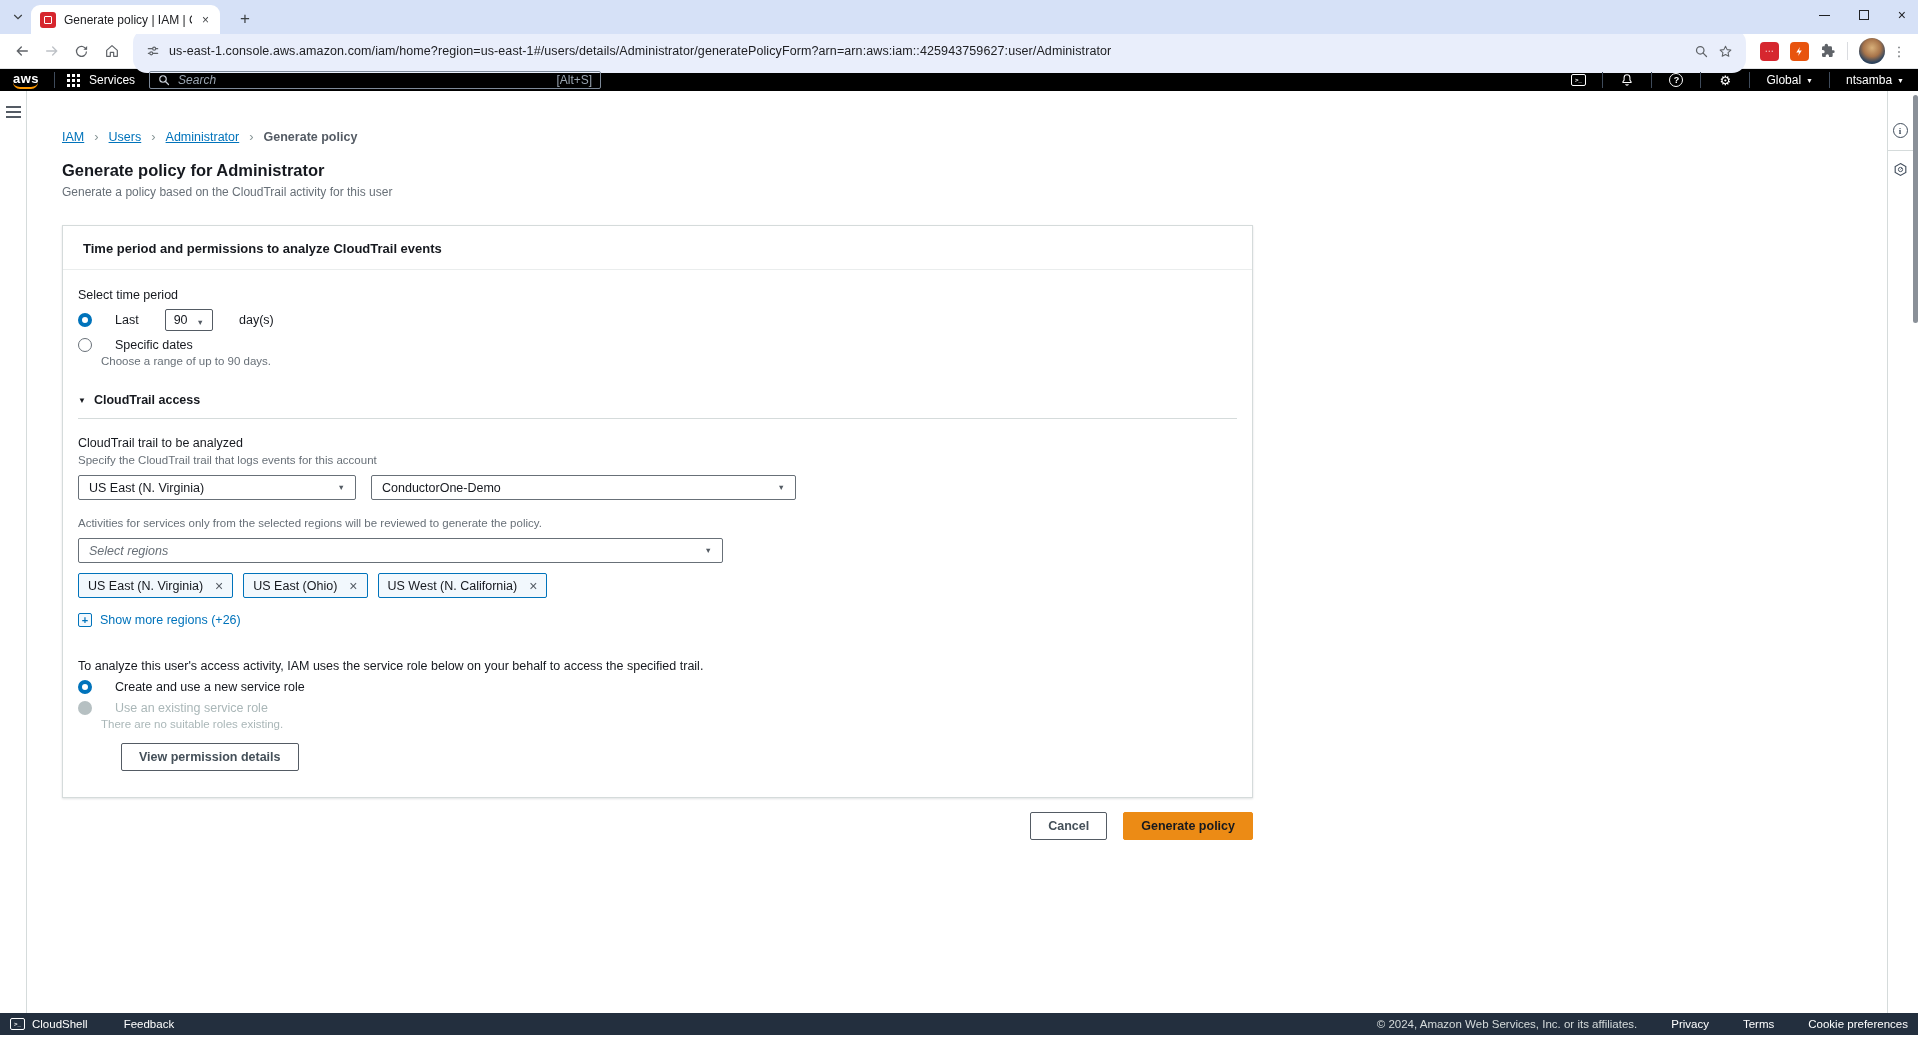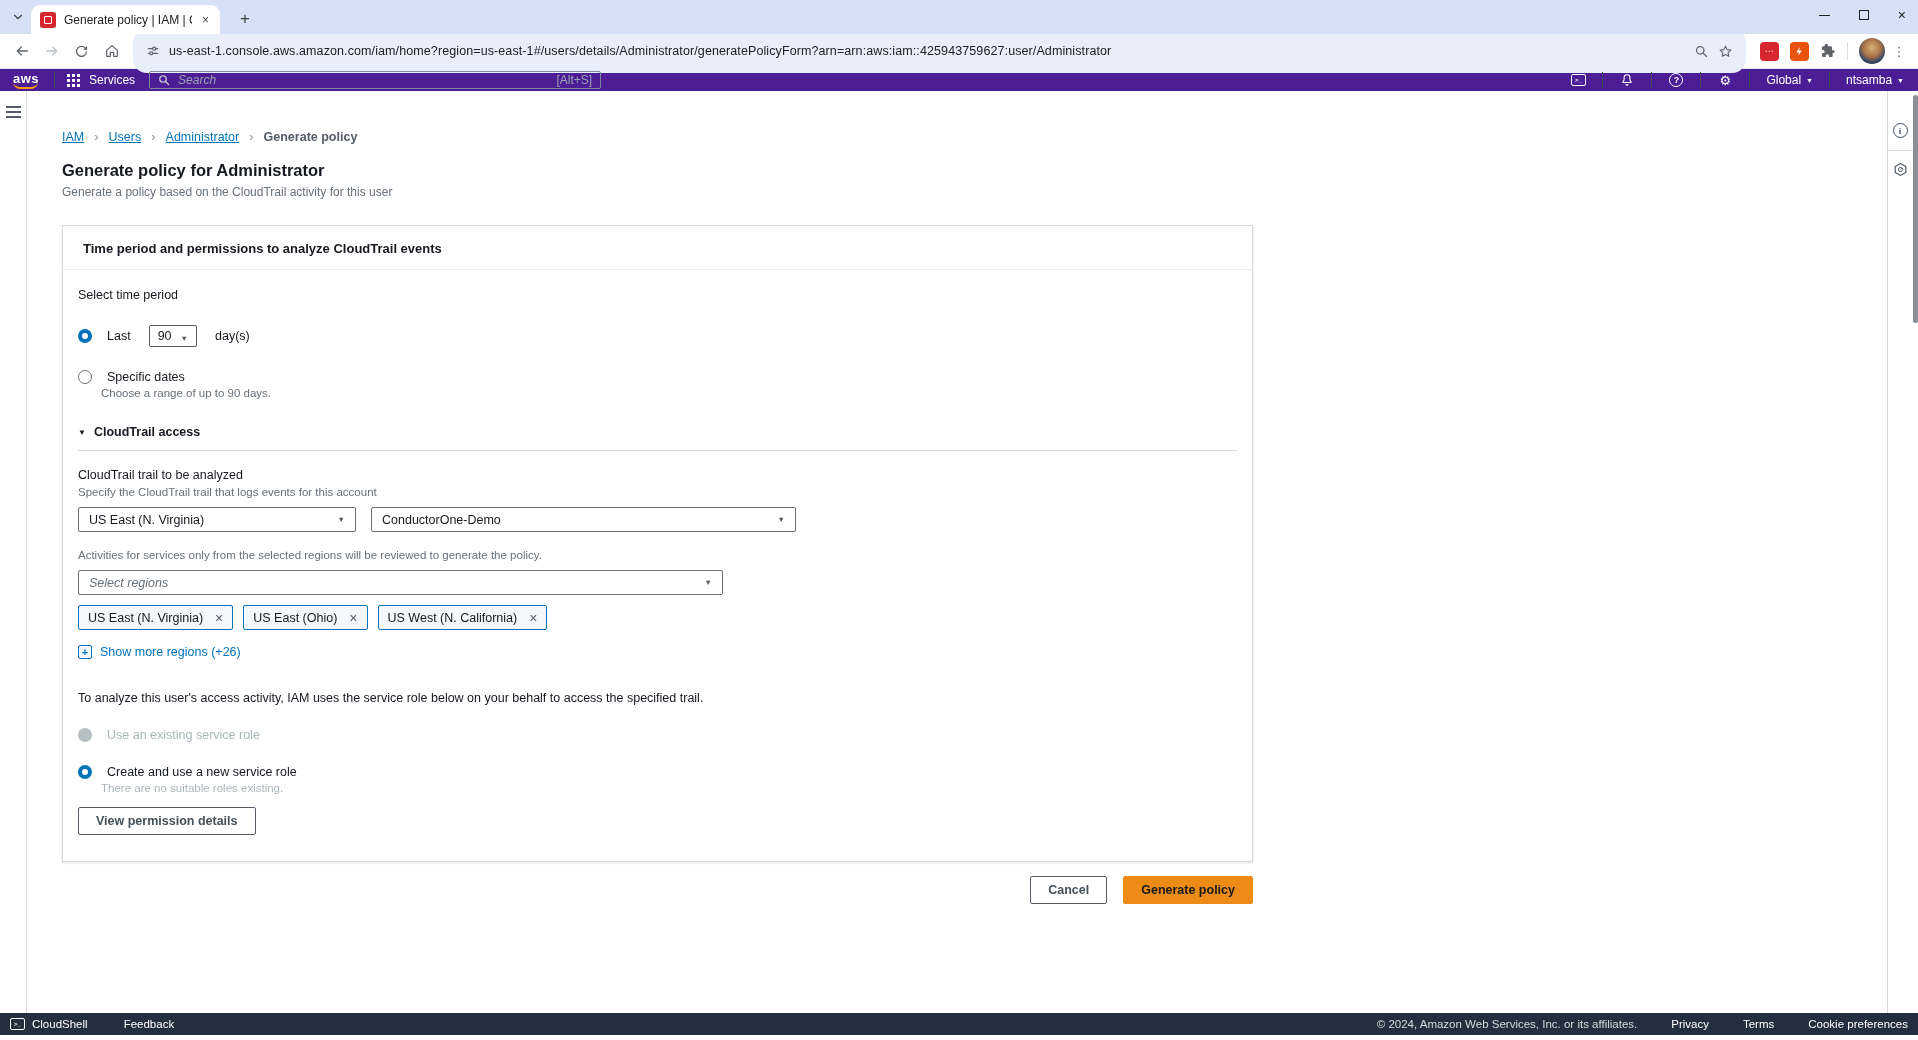--- a/index.html
+++ b/index.html
@@ -31,21 +31,21 @@
   .ext-icon { width:19px; height:19px; border-radius:4px; flex:none; display:flex; align-items:center; justify-content:center; }
   .ext-red { background:#d6272f; color:#fff; font-size:9px; letter-spacing:0.5px; margin-left:6px; }
   .ext-orange { background:#e8540e; margin-left:8px; }
   .puzzle { color:#5f6368; margin-left:8px; display:flex; }
   .divider-v { width:1px; height:18px; background:#dadce0; margin:0 8px; }
   .avatar { width:26px; height:26px; border-radius:50%; flex:none;
             background: radial-gradient(circle at 50% 38%, #d8b07a 0%, #a8744a 42%, #30455e 70%, #1f3247 100%); }
   .kebab { color:#5f6368; font-size:13px; width:22px; text-align:center; }
 
   
-  .aws-nav { height:22px; background:#4c1d95; display:flex; align-items:center; padding:0 10px; color:#fff; font-size:12px; }
+  .aws-nav { height:22px; background:#000000; display:flex; align-items:center; padding:0 10px; color:#fff; font-size:12px; }
   .aws-logo { font-weight:bold; font-size:13px; letter-spacing:0.5px; position:relative; padding:0 3px 3px 3px; }
   .aws-logo::after { content:""; position:absolute; left:3px; right:4px; bottom:0px; height:5px;
                      border-bottom:2px solid #ff9900; border-radius:0 0 9px 9px; }
   .nav-div { width:1px; height:16px; background:#3f4b5b; margin:0 12px; flex:none; }
   .services { display:flex; align-items:center; gap:9px; }
   .grid-icon { width:13px; height:13px; position:relative; }
   .grid-icon i { position:absolute; left:0; top:0; width:3px; height:3px; background:#fff;
                  box-shadow:5px 0 0 #fff,10px 0 0 #fff,0 5px 0 #fff,5px 5px 0 #fff,10px 5px 0 #fff,0 10px 0 #fff,5px 10px 0 #fff,10px 10px 0 #fff; }
   .nav-search { width:452px; height:18px; border:1px solid #7d8998; border-radius:2px; display:flex; align-items:center;
                 gap:8px; padding:0 8px; margin-left:14px; }
@@ -77,21 +77,21 @@
   .crumb-link { color:#0073bb; text-decoration:underline; cursor:pointer; }
   .crumb-sep { color:#879596; font-size:13px; }
   .crumb-current { color:#545b64; font-weight:bold; }
   .page-title { margin-top:17px; font-size:16.5px; font-weight:bold; }
   .page-sub { margin-top:5px; font-size:12px; color:#687078; }
 
   .card { margin-top:26px; width:1191px; background:#fff; border:1px solid #d5dbdb; box-shadow:0 1px 2px rgba(0,28,36,0.12); }
   .card-h { padding:15px 20px 13px; font-size:13px; font-weight:bold; border-bottom:1px solid #eaeded; }
   .card-b { padding:18px 15px 26px; font-size:12.5px; }
 
-  .radio-row { display:flex; align-items:center; gap:15px; margin-top:23px; }
+  .radio-row { display:flex; align-items:center; gap:23px; margin-top:7px; }
   .radio { flex:none; width:14px; height:14px; border-radius:50%; background:#fff; }
   .radio.on  { border:4.5px solid #0073bb; }
   .radio.off { border:1px solid #687078; }
   .radio.dis { background:#b6c0c2; }
   .mini-select { display:inline-flex; align-items:flex-end; gap:9px; border:1px solid #545b64; border-radius:2px;
                  padding:3px 8px; margin:0 3px; background:#fff; }
   .caret { font-size:7.5px; color:#545b64; }
   .hint { margin:3px 0 0 23px; font-size:11.5px; color:#687078; }
 
   .section-h { margin-top:26px; display:flex; align-items:center; gap:8px; font-weight:bold;
@@ -115,21 +115,21 @@
   .show-more { display:flex; align-items:center; gap:8px; margin-top:15px; color:#0073bb; cursor:pointer; }
   .plus-box { width:14px; height:14px; border:1px solid #0073bb; border-radius:2px; background:#f2f8fd;
               display:flex; align-items:center; justify-content:center; font-size:11px; font-weight:bold; }
 
   .role-intro { margin-top:32px; }
   .dis-label { color:#aab7b8; }
   .hint.dis { color:#aab7b8; }
 
   .btn { display:inline-block; border-radius:2px; font-size:12.5px; font-weight:bold; padding:6px 17px; cursor:pointer; }
   .btn-sec { border:1px solid #545b64; color:#455059; background:#fff; }
-  .view-perm { margin-top:13px; }
+  .view-perm { margin-top:13px;margin-left:43px; }
   .actions { width:1191px; display:flex; justify-content:flex-end; gap:16px; margin-top:14px; }
   .btn-primary { background:#ec8b15; border:1px solid #ec8b15; color:#16191f; }
 
   
   .footer { height:22px; background:#232f3e; display:flex; align-items:center; padding:0 10px; font-size:11.5px; color:#fff; }
   .f-cloudshell { display:flex; align-items:center; gap:7px; }
   .f-feedback { margin-left:28px; }
   .f-right { margin-left:auto; display:flex; align-items:center; gap:26px; }
   .copyright { color:#d5dbdb; }
   .f-link { color:#fff; cursor:pointer;padding-left:8px; }
@@ -365,27 +365,27 @@
           </div>
           <div class="show-more">
             <span class="plus-box">+</span>
             <span>Show more regions (+26)</span>
           </div>
         </div>
 
         <div class="role-intro">To analyze this user's access activity, IAM uses the service role below on your behalf to access the specified trail.</div>
 
         <div class="radio-row">
+          <span class="radio on"></span>
+          <span>Create and use a new service role</span>
+        </div>
+
+        <div class="radio-row">
           <span class="radio dis"></span>
           <span class="dis-label">Use an existing service role</span>
-        </div>
-
-        <div class="radio-row">
-          <span class="radio on"></span>
-          <span>Create and use a new service role</span>
         </div>
         <div class="hint dis">There are no suitable roles existing.</div>
 
         <div>
           <span class="btn btn-sec view-perm" style="display:inline-block;">View permission details</span>
         </div>
       </div>
     </div>
 
     <div class="actions">

